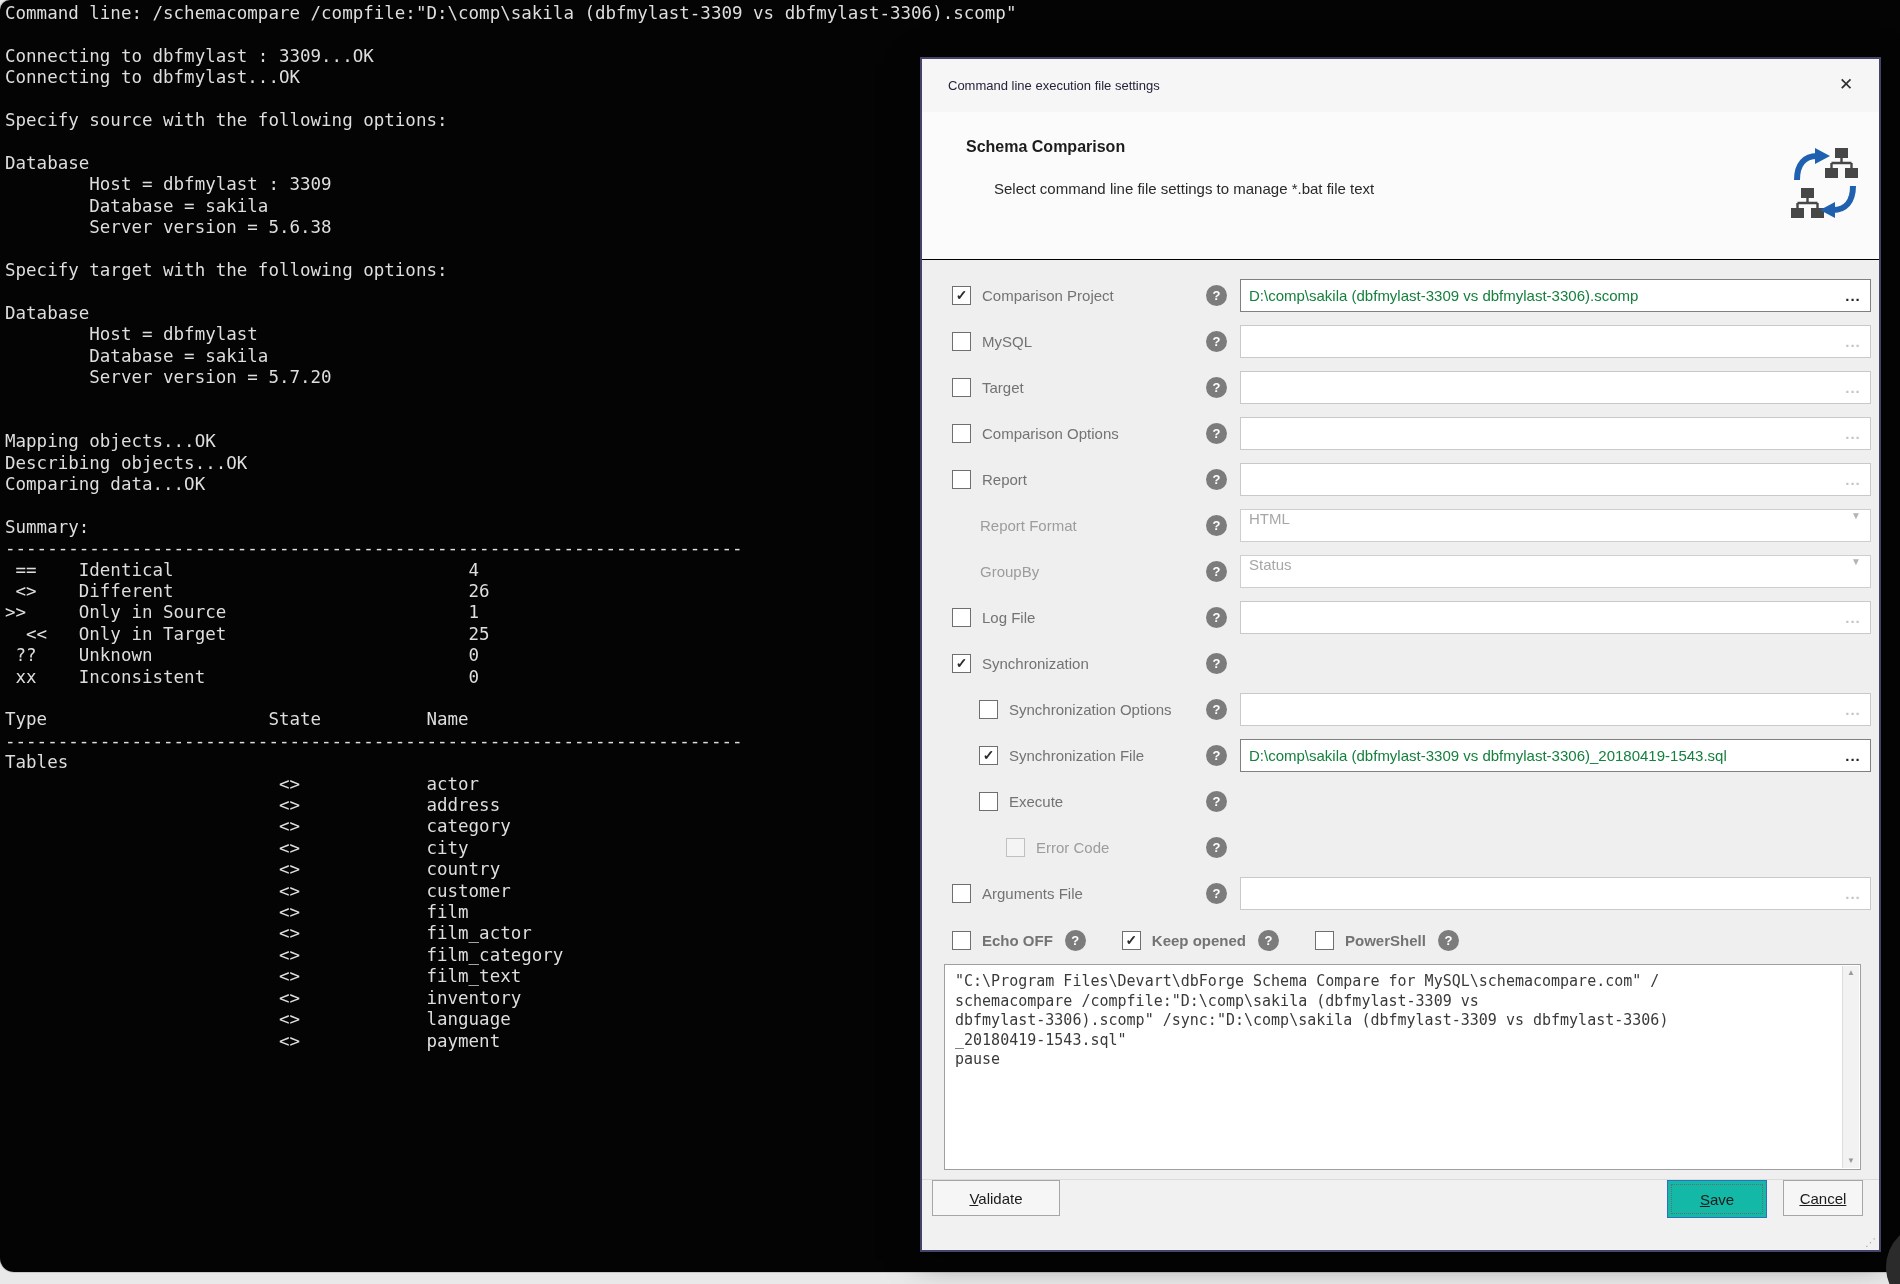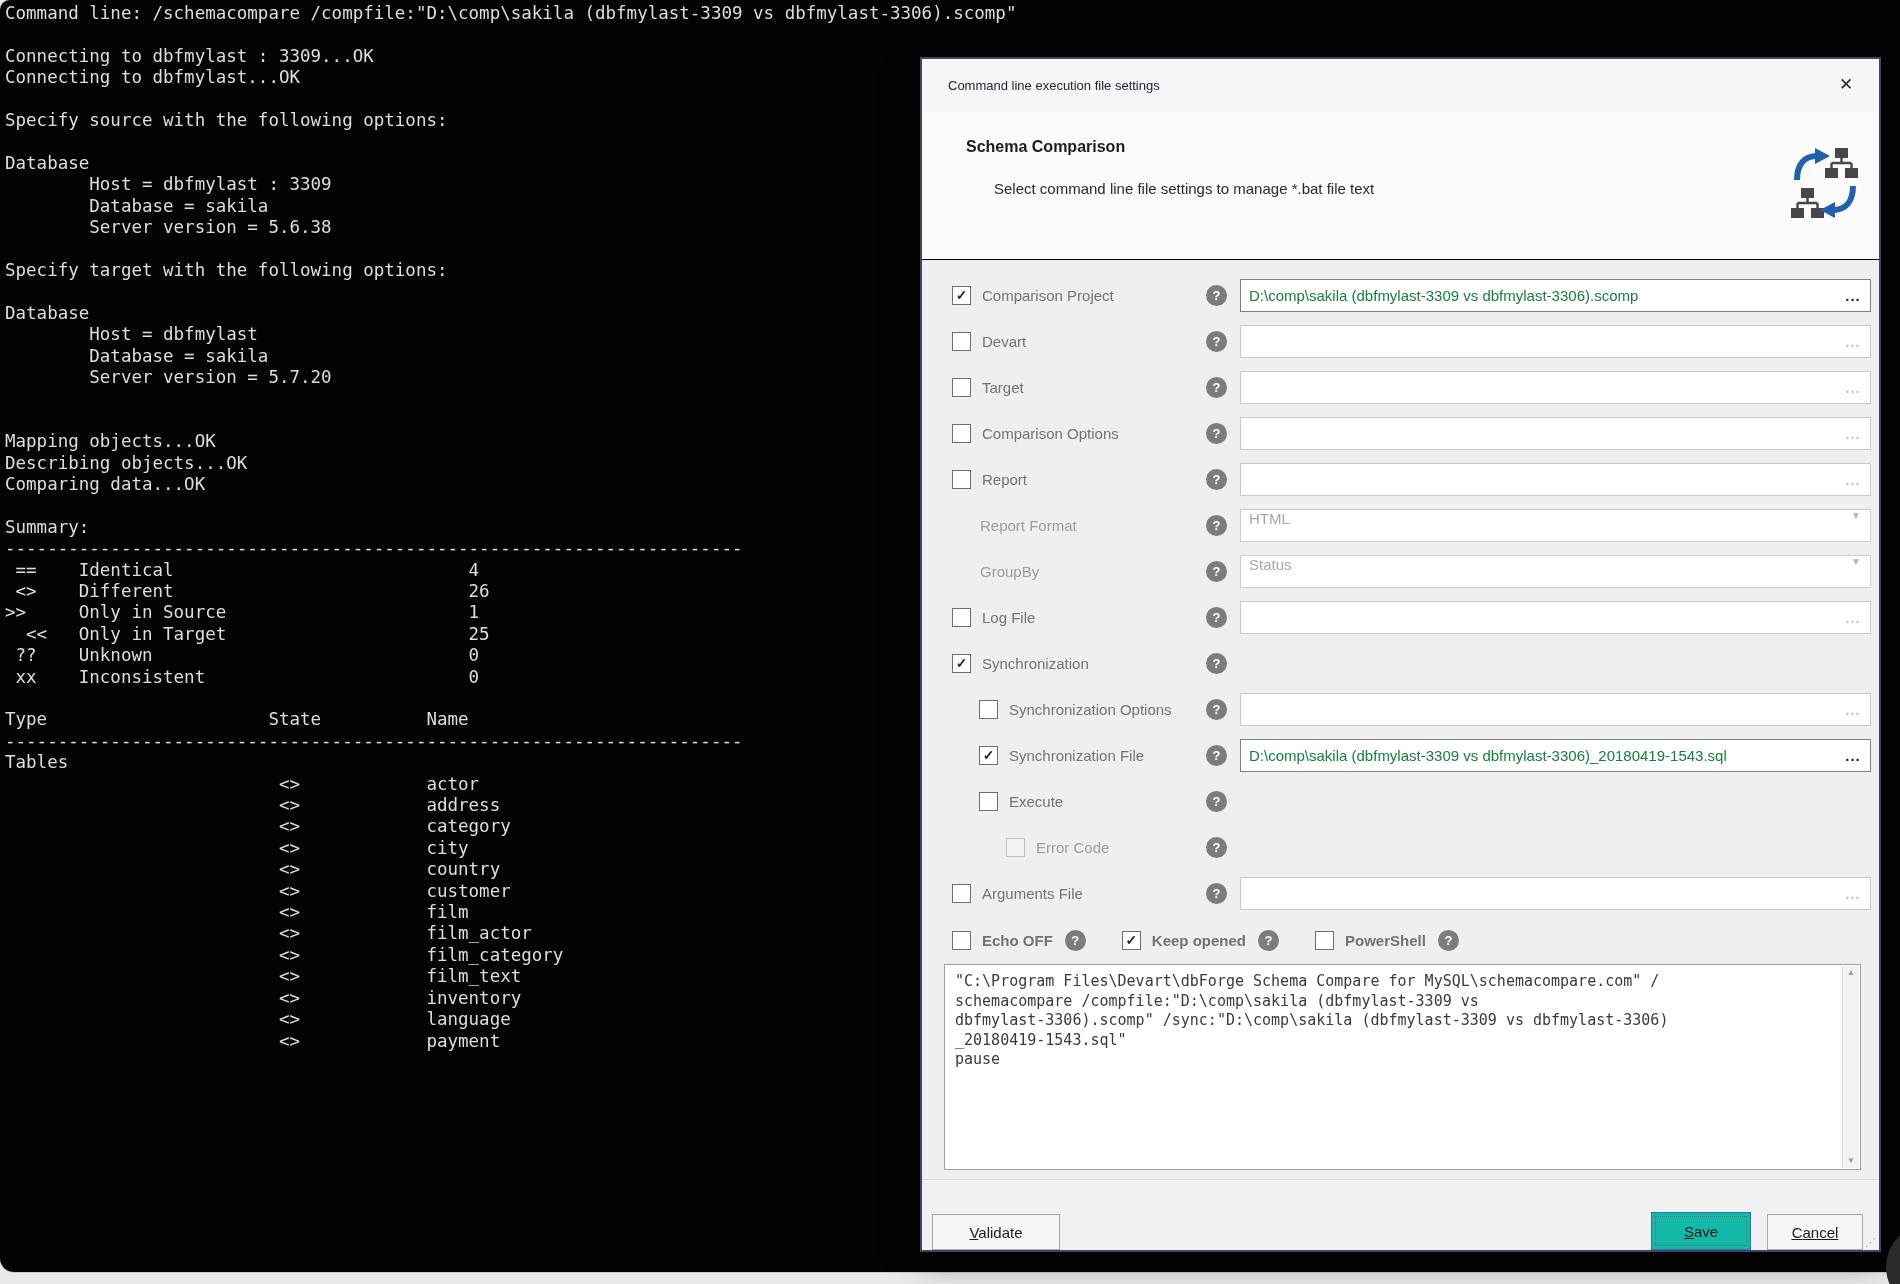--- a/index.html
+++ b/index.html
@@ -74,29 +74,29 @@
   .cmdbox{height:204px;margin:6px 18px 0 22px;background:#fff;border:1px solid #9f9f9f;
     position:relative;flex:0 0 auto;}
   .cmdbox pre{margin:0;padding:7px 26px 0 10px;font-family:"DejaVu Sans Mono",monospace;
     font-size:15px;line-height:19.5px;color:#3a3a3a;white-space:pre-wrap;}
   .vscroll{position:absolute;right:1px;top:1px;bottom:1px;width:17px;background:#f2f2f2;
     border-left:1px solid #ddd;display:flex;flex-direction:column;justify-content:space-between;
     align-items:center;padding:3px 0;box-sizing:border-box;}
   .vscroll span{font-size:8px;color:#999;line-height:1;}
   
   .footer{margin-top:auto;border-top:1px solid #dadada;height:70px;background:#f1f1f1;
-    display:flex;align-items:flex-end;padding:0 16px 0 10px;flex:0 0 auto;position:relative;}
+    display:flex;align-items:flex-start;padding:0 16px 0 10px;flex:0 0 auto;position:relative;}
   .btn{height:36px;background:#f6f6f6;border:1px solid #a6a6a6;font-size:15px;color:#1b1b1b;
     display:flex;align-items:center;justify-content:center;cursor:pointer;box-sizing:border-box;}
   .btn span{display:block;}
   .btn span::first-letter{text-decoration:underline;}
   .btn.validate{width:128px;}
   .btn.save{width:100px;height:38px;margin-right:16px;border:1px solid #2e6fc0;
     background:#14b8a6;outline:1px dotted #6a6a6a;outline-offset:-5px;}
-  .btn.cancel{width:96px;text-decoration:underline;}
+  .btn.cancel{width:80px;text-decoration:underline;}
   .spacer{flex:1;}
   .grip{position:absolute;right:3px;bottom:1px;font-size:11px;color:#a9a9a9;}
   
   .cursor-circle{position:absolute;left:1886px;top:1224px;width:86px;height:86px;
     border-radius:50%;background:#2b2b2b;z-index:3;}
 </style>
 </head>
 <body>
 
 <div class="console">
@@ -195,21 +195,21 @@
         </span>
       <span class="fieldcol">
         <input class="tf en" value="D:\comp\sakila (dbfmylast-3309 vs dbfmylast-3306).scomp" style="">
         <span class="browse">...</span>
       </span>
     </div>
 
     <div class="frow">
       <span class="cbcol">
         <span class="cb"></span>
-        <span class="lbl">Devart</span>
+        <span class="lbl">MySQL</span>
       </span>
       <span class="helpcol">
           <span class="help">?</span>
         </span>
       <span class="fieldcol">
         <input class="tf" value="" style="">
         <span class="browse dis">...</span>
       </span>
     </div>
 

